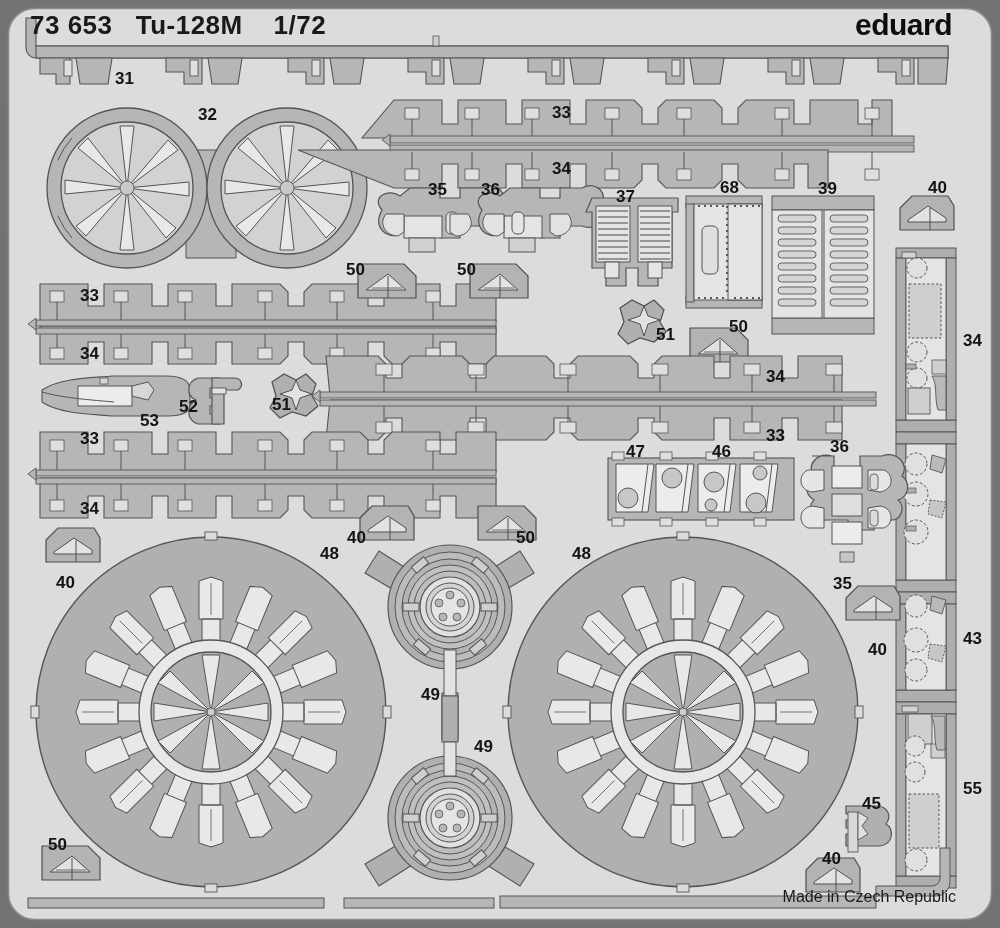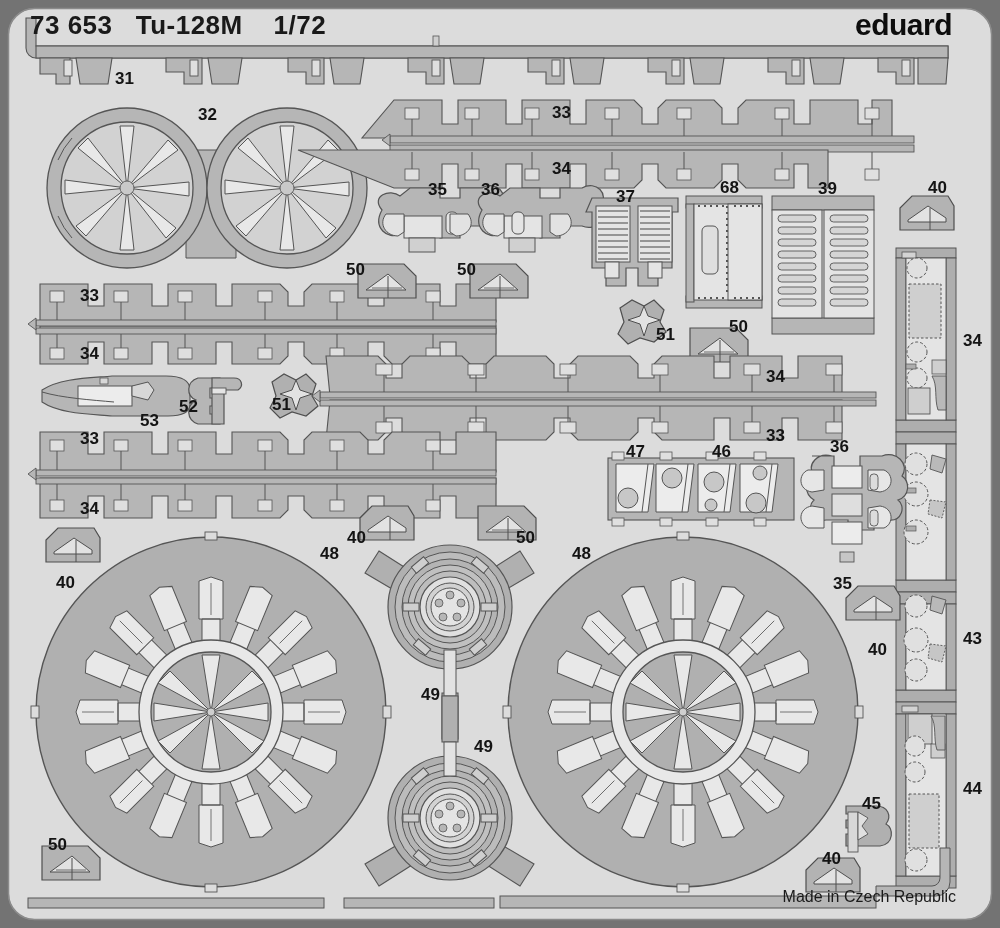--- a/index.html
+++ b/index.html
@@ -908,19 +908,19 @@
       <div class="num" style="left: 347px; top: 529px;">40</div>
       <div class="num" style="left: 516px; top: 529px;">50</div>
       <div class="num" style="left: 320px; top: 545px;">48</div>
       <div class="num" style="left: 572px; top: 545px;">48</div>
       <div class="num" style="left: 833px; top: 575px;">35</div>
       <div class="num" style="left: 56px; top: 574px;">40</div>
       <div class="num" style="left: 963px; top: 630px;">43</div>
       <div class="num" style="left: 868px; top: 641px;">40</div>
       <div class="num" style="left: 421px; top: 686px;">49</div>
       <div class="num" style="left: 474px; top: 738px;">49</div>
-      <div class="num" style="left: 963px; top: 780px;">44</div>
+      <div class="num" style="left: 963px; top: 780px;">55</div>
       <div class="num" style="left: 862px; top: 795px;">45</div>
       <div class="num" style="left: 48px; top: 836px;">50</div>
       <div class="num" style="left: 822px; top: 850px;">40</div>
     </div>
 
 </div>
 
 </body></html>

